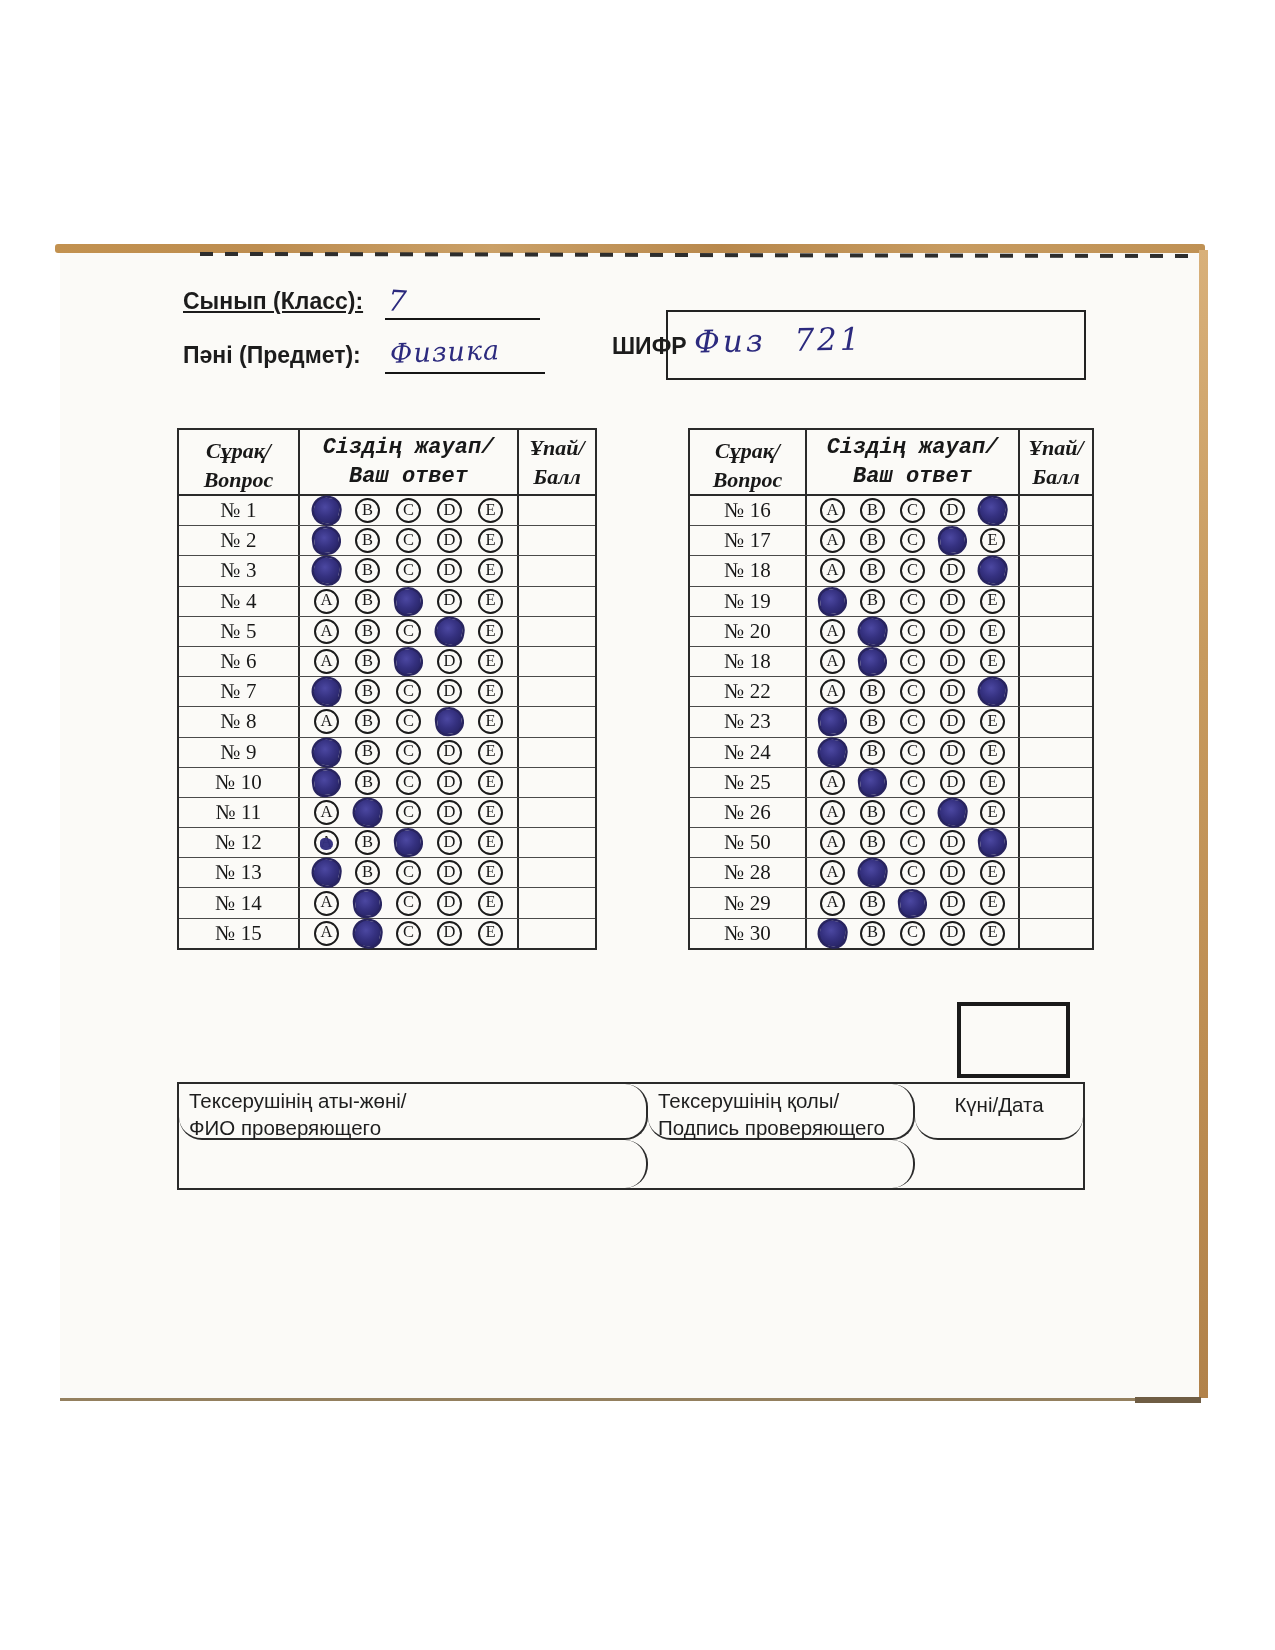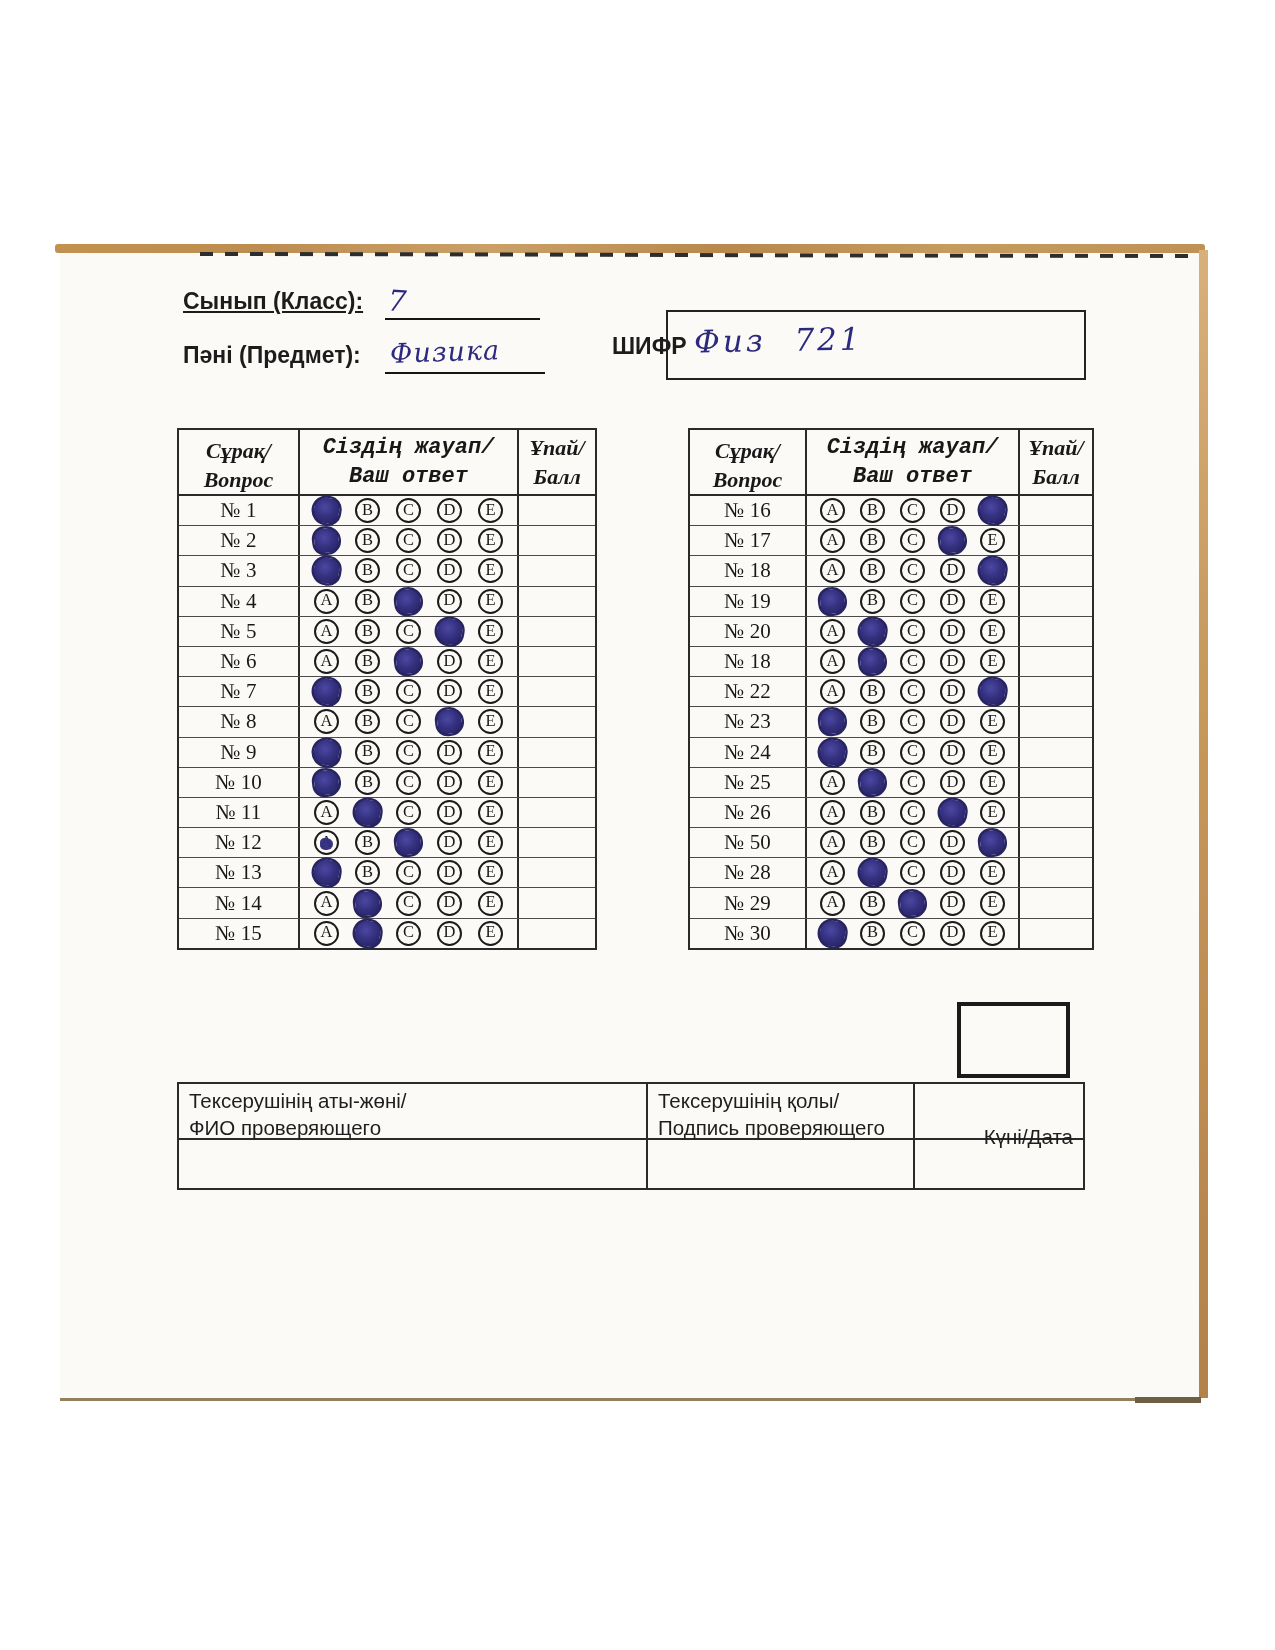--- a/index.html
+++ b/index.html
@@ -94,24 +94,24 @@
   .totals-box{
     position:absolute;left:897px;top:752px;width:105px;height:68px;border:4px solid #1a1a1a;
   }
   
   .ftable{
     position:absolute;left:117px;top:832px;width:908px;
     border:2px solid #2a2a2a;box-sizing:border-box;
     display:grid;grid-template-columns:469px 267px 168px;grid-template-rows:56px 48px;
     font-size:20.5px;color:#1e1e1e;
   }
-  .fcell{box-sizing:border-box;border-right:2px solid #2a2a2a;padding:4px 10px;line-height:1.3;}
+  .fcell{box-sizing:border-box;border-right:2px solid #2a2a2a;padding:4px 10px;line-height:1.3;border-radius:23px;}
   .fcell.last{border-right:none;}
   .fcell.head{border-bottom:2px solid #2a2a2a;}
-  .fcell.center{text-align:right;padding-top:24px;margin-top:16px;}
+  .fcell.center{text-align:center;padding-top:8px;}
   :root{--ink-hand:#2c2a7e;--ink-bubble:#312d7d;}
 </style>
 </head>
 <body>
 
 <div class="sheet">
 
   <div class="torn"></div>
   <div class="perf"></div>
   <div class="cardboard"></div>

